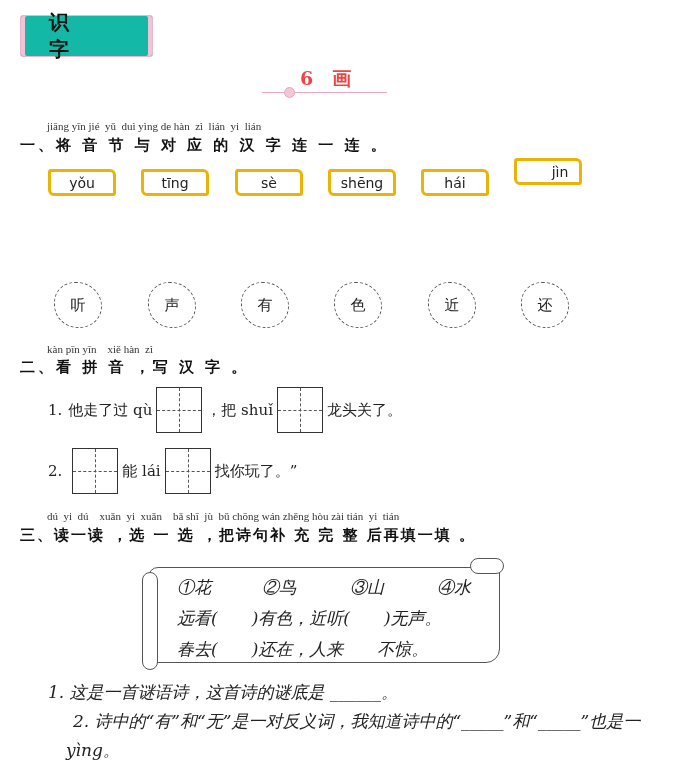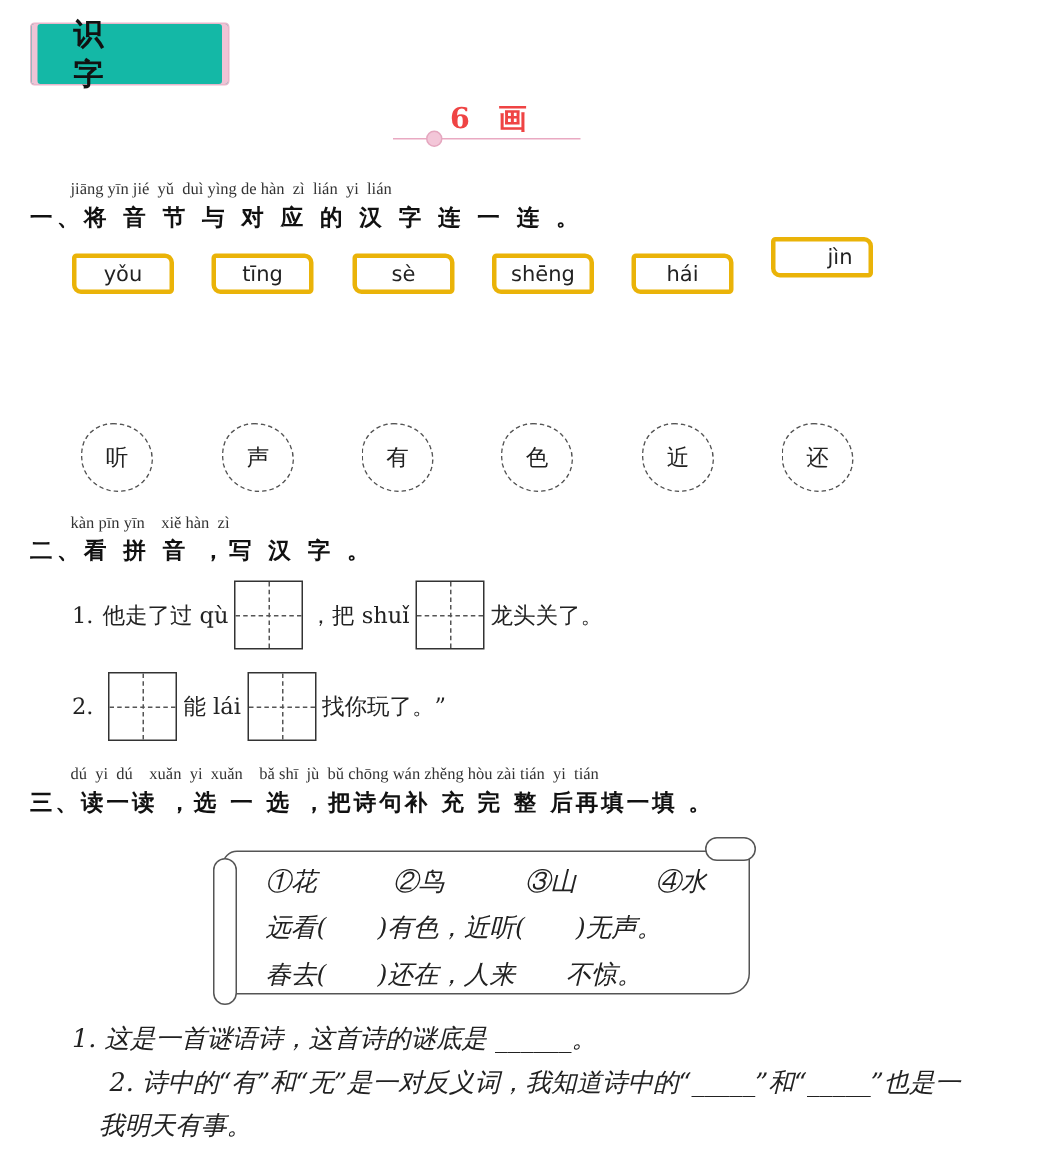--- a/index.html
+++ b/index.html
@@ -82,13 +82,13 @@
 
 <div class="abs scroll-text" style="left:177px;top:576px;">①花</div>
 <div class="abs scroll-text" style="left:262px;top:576px;">②鸟</div>
 <div class="abs scroll-text" style="left:350px;top:576px;">③山</div>
 <div class="abs scroll-text" style="left:437px;top:576px;">④水</div>
 <div class="abs scroll-text" style="left:177px;top:607px;">远看(　　)有色，近听(　　)无声。</div>
 <div class="abs scroll-text" style="left:177px;top:638px;">春去(　　)还在，人来　　不惊。</div>
 
 <div class="abs scroll-text" style="left:48px;top:681px;">1. 这是一首谜语诗，这首诗的谜底是 ______。</div>
 <div class="abs scroll-text" style="left:48px;top:710px;margin-left:25px;">2. 诗中的“有”和“无”是一对反义词，我知道诗中的“_____”和“_____”也是一</div>
-<div class="abs scroll-text" style="left:66px;top:739px;">我明天有事。</div>
+<div class="abs scroll-text" style="left:66px;top:739px;">yìng。</div>
 
 </body></html>

